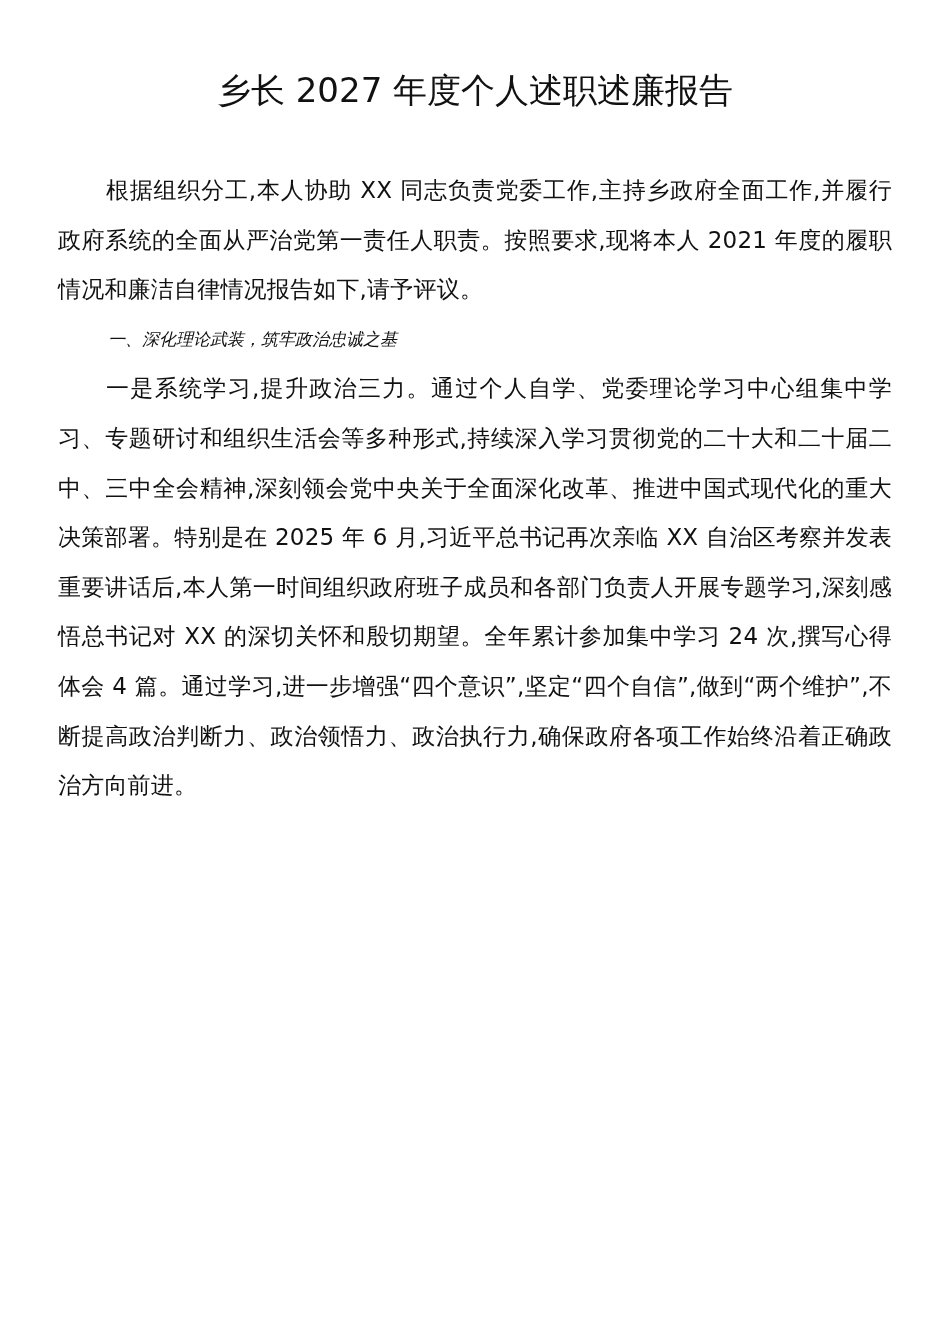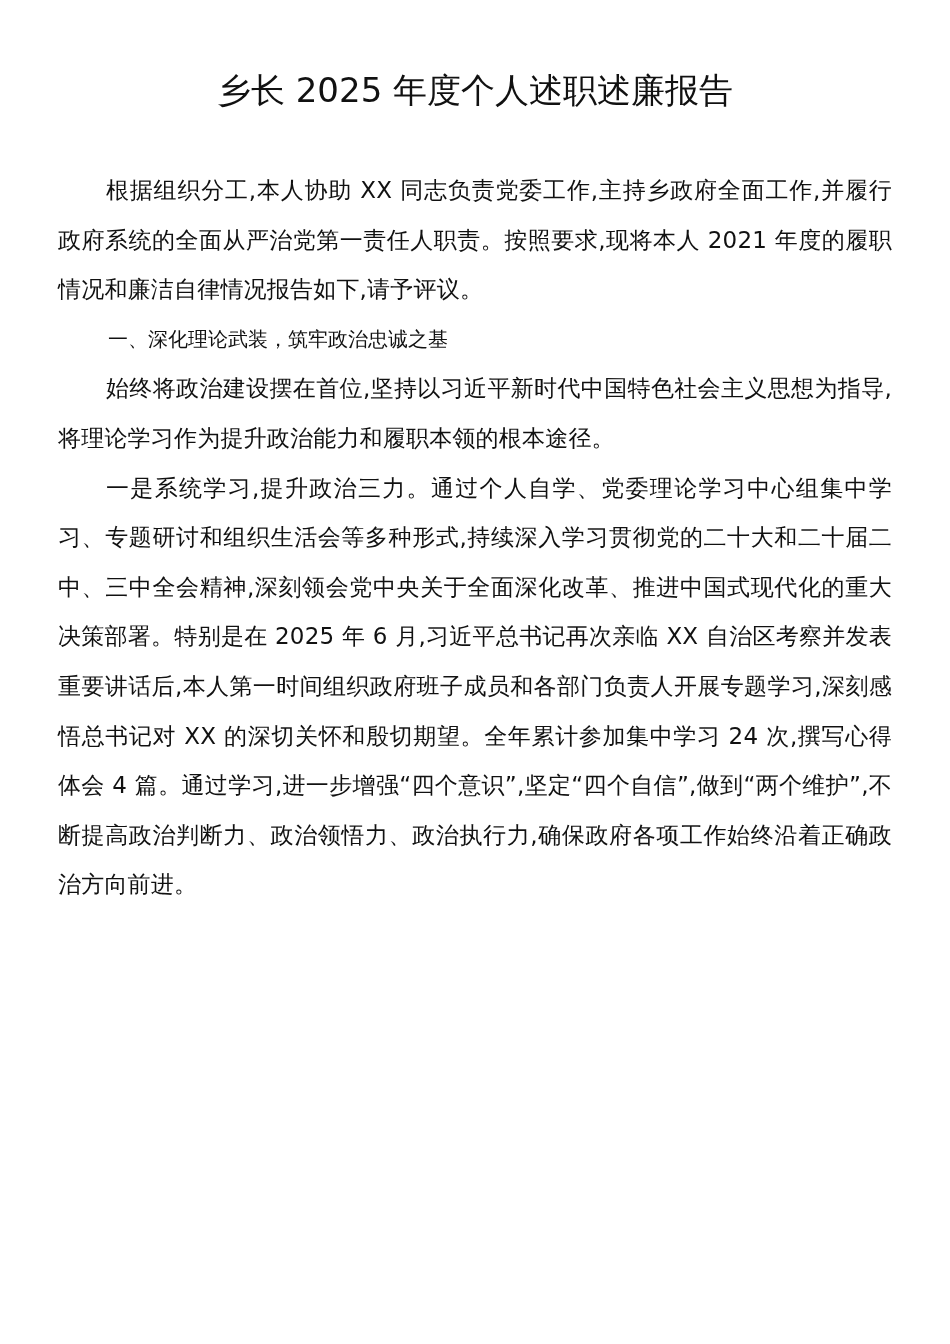--- a/index.html
+++ b/index.html
@@ -43,41 +43,41 @@
       margin: 0;
       font-size: 23px;
       line-height: 49.6px;
       text-indent: 48px;
       text-align: justify;
       text-justify: inter-character;
       letter-spacing: 0.2px;
     }
     .heading {
       margin: 0;
-      font-size: 20px;
+      font-size: 17px;
       line-height: 49.6px;
       text-indent: 50px;
+      font-style: italic;
     }
     .lead {
       font-weight: normal;
     }
     .heading.last {
       margin-top: 6px;
     }
   </style>
 </head>
 <body>
 
 <div class="page">
-  <h1 class="title">乡长 2025 年度个人述职述廉报告</h1>
+  <h1 class="title">乡长 2027 年度个人述职述廉报告</h1>
 
   <div class="body-text">
     <p class="para">根据组织分工,本人协助 XX 同志负责党委工作,主持乡政府全面工作,并履行政府系统的全面从严治党第一责任人职责。按照要求,现将本人 2021 年度的履职情况和廉洁自律情况报告如下,请予评议。</p>
 
     <p class="heading">一、深化理论武装，筑牢政治忠诚之基</p>
 
-    <p class="para">始终将政治建设摆在首位,坚持以习近平新时代中国特色社会主义思想为指导,将理论学习作为提升政治能力和履职本领的根本途径。</p>
 
     <p class="para"><span class="lead">一是</span><span>系统学习,提升政治三力。通过个人自学、党委理论学习中心组集中学习、专题研讨和组织生活会等多种形式,持续深入学习贯彻党的二十大和二十届二中、三中全会精神,深刻领会党中央关于全面深化改革、推进中国式现代化的重大决策部署。特别是在 2025 年 6 月,习近平总书记再次亲临 XX 自治区考察并发表重要讲话后,本人第一时间组织政府班子成员和各部门负责人开展专题学习,深刻感悟总书记对 XX 的深切关怀和殷切期望。全年累计参加集中学习 24 次,撰写心得体会 4 篇。通过学习,进一步增强“四个意识”,坚定“四个自信”,做到“两个维护”,不断提高政治判断力、政治领悟力、政治执行力,确保政府各项工作始终沿着正确政治方向前进。</span></p>
 
 
   </div>
 </div>
 
 </body></html>

